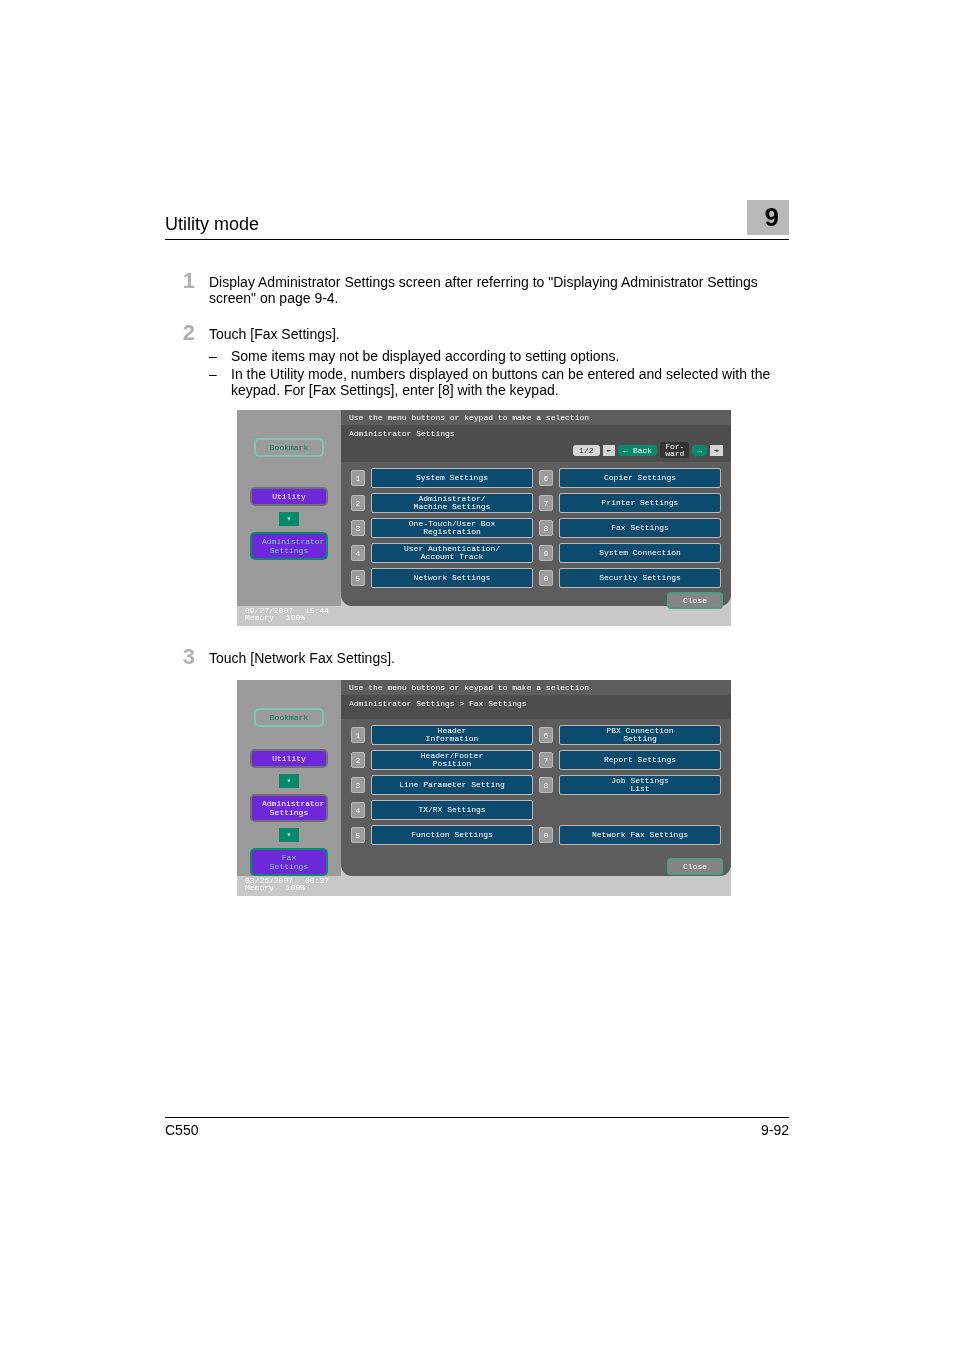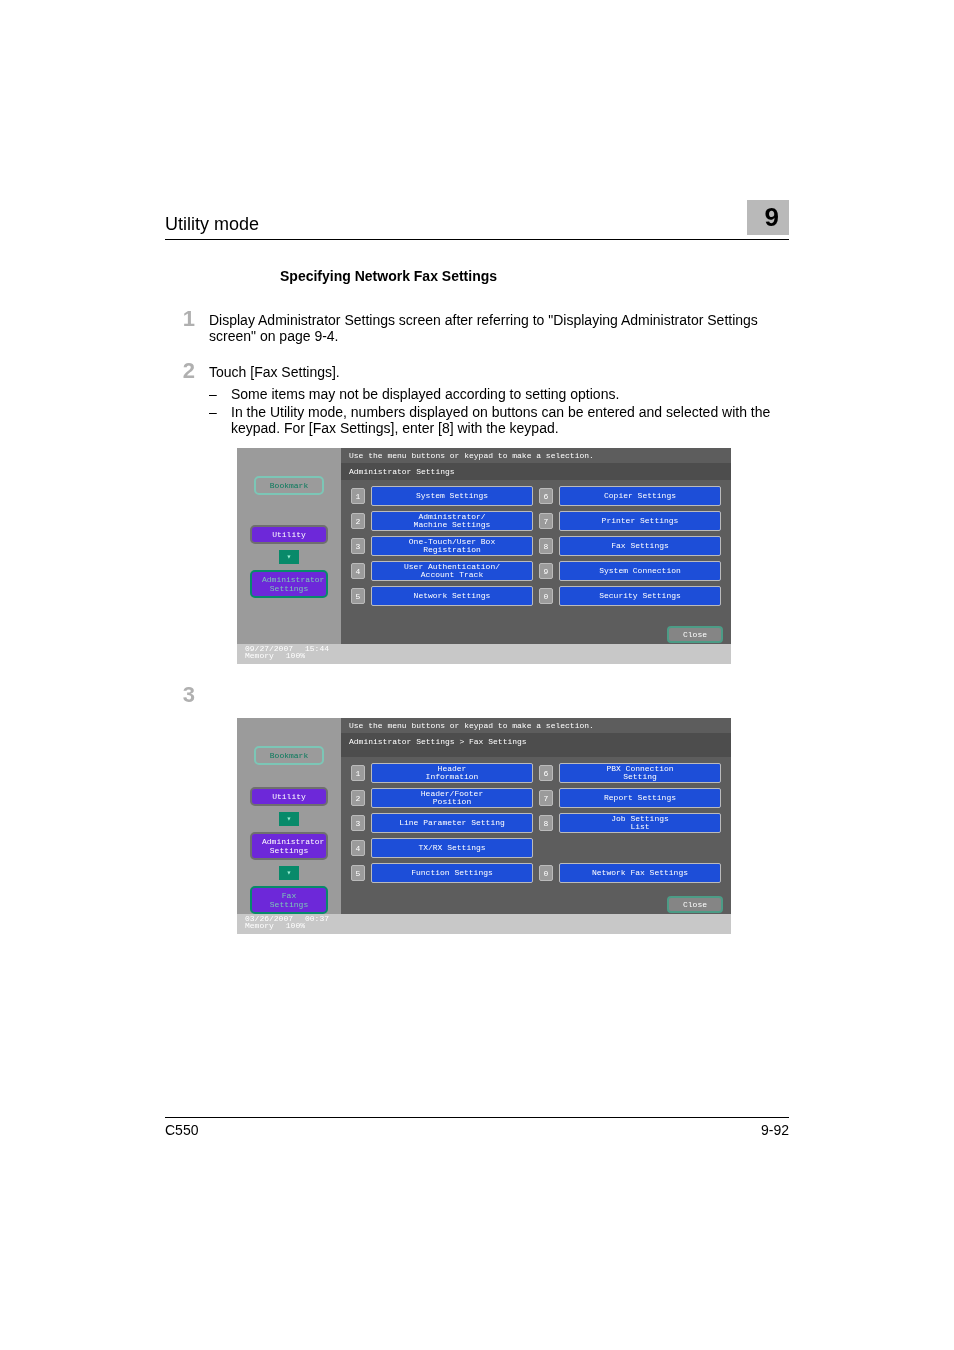--- a/index.html
+++ b/index.html
@@ -119,20 +119,21 @@
     width: 20px;
     height: 14px;
     text-align: center;
     line-height: 10px;
   }
   .ss-right {
     flex: 1;
     background: #5d5d5d;
     display: flex;
     flex-direction: column;
+    border-radius: 11px;
   }
   .ss-hint {
     padding: 3px 8px;
     background: #5d5d5d;
   }
   .ss-bar {
     background: #4d4d4d;
     padding: 4px 8px;
     position: relative;
   }
@@ -174,21 +175,21 @@
   .numbx {
     background: #9b9b9b;
     color: #fff;
     text-align: center;
     border-radius: 2px;
     height: 16px;
     line-height: 16px;
     border: 1px solid #bbb;
   }
   .optbtn {
-    background: #1d4ed8;
+    background: #0c4a6e;
     border: 1px solid #bbb;
     border-radius: 2px;
     height: 20px;
     line-height: 8px;
     padding: 0 20px;
     display: flex;
     align-items: center;
     justify-content: center;
     text-align: center;
     white-space: pre-line;
@@ -224,21 +225,20 @@
 </head>
 <body>
 
 <div class="page">
 
   <div class="header-row">
     <div class="header-left">Utility mode</div>
     <div class="chapter-box">9</div>
   </div>
 
-  <div class="section-title">Specifying Network Fax Settings</div>
 
   <div class="step">
     <div class="step-num">1</div>
     <div class="step-body">Display Administrator Settings screen after referring to "Displaying Administrator Settings screen" on page 9-4.</div>
   </div>
 
   <div class="step" style="margin-bottom:6px;">
     <div class="step-num">2</div>
     <div class="step-body">
       <div>Touch [Fax Settings].</div>
@@ -262,20 +262,29 @@
         <div style="height:18px;"></div>
         <div class="nav-btn">Utility</div>
         <div class="nav-arrow">▾</div>
         <div class="nav-btn nav-sel" style="white-space:pre-line;">Administrator
 Settings</div>
       </div>
       <div class="ss-right">
         <div class="ss-hint">Use the menu buttons or keypad to make a selection.</div>
         <div class="ss-bar">
           <div>Administrator Settings</div>
+          <div class="ss-bar-ctrls" style="margin-top:4px;">
+            <span class="pager">1/2</span>
+            <span class="chip-square">↞</span>
+            <span class="chip">← Back</span>
+            <span class="chip chip-dark" style="white-space:pre-line; line-height:7px;">For-
+ward</span>
+            <span class="chip">→</span>
+            <span class="chip-square">↠</span>
+          </div>
         </div>
         <div class="ss-grid">
           <div class="numbx">1</div>
           <div class="optbtn">System Settings</div>
           <div class="numbx">6</div>
           <div class="optbtn">Copier Settings</div>
 
           <div class="numbx">2</div>
           <div class="optbtn">Administrator/
 Machine Settings</div>
@@ -312,20 +321,21 @@
       </div>
     </div>
     <div style="display:flex; gap:12px; padding:0 8px; color:#fff; margin-top:-2px;">
       <div class="footer-info"><span>Memory</span></div>
       <div class="footer-info"><span>100%</span></div>
     </div>
   </div>
 
   <div class="step" style="margin-bottom:6px;">
     <div class="step-num">3</div>
+    <div class="step-body">Touch [Network Fax Settings].</div>
   </div>
 
   <div class="screenshot">
     <div class="ss-inner">
       <div class="ss-left">
         <div class="bookmark-tab">Bookmark</div>
         <div style="height:18px;"></div>
         <div class="nav-btn">Utility</div>
         <div class="nav-arrow">▾</div>
         <div class="nav-btn" style="white-space:pre-line;">Administrator

